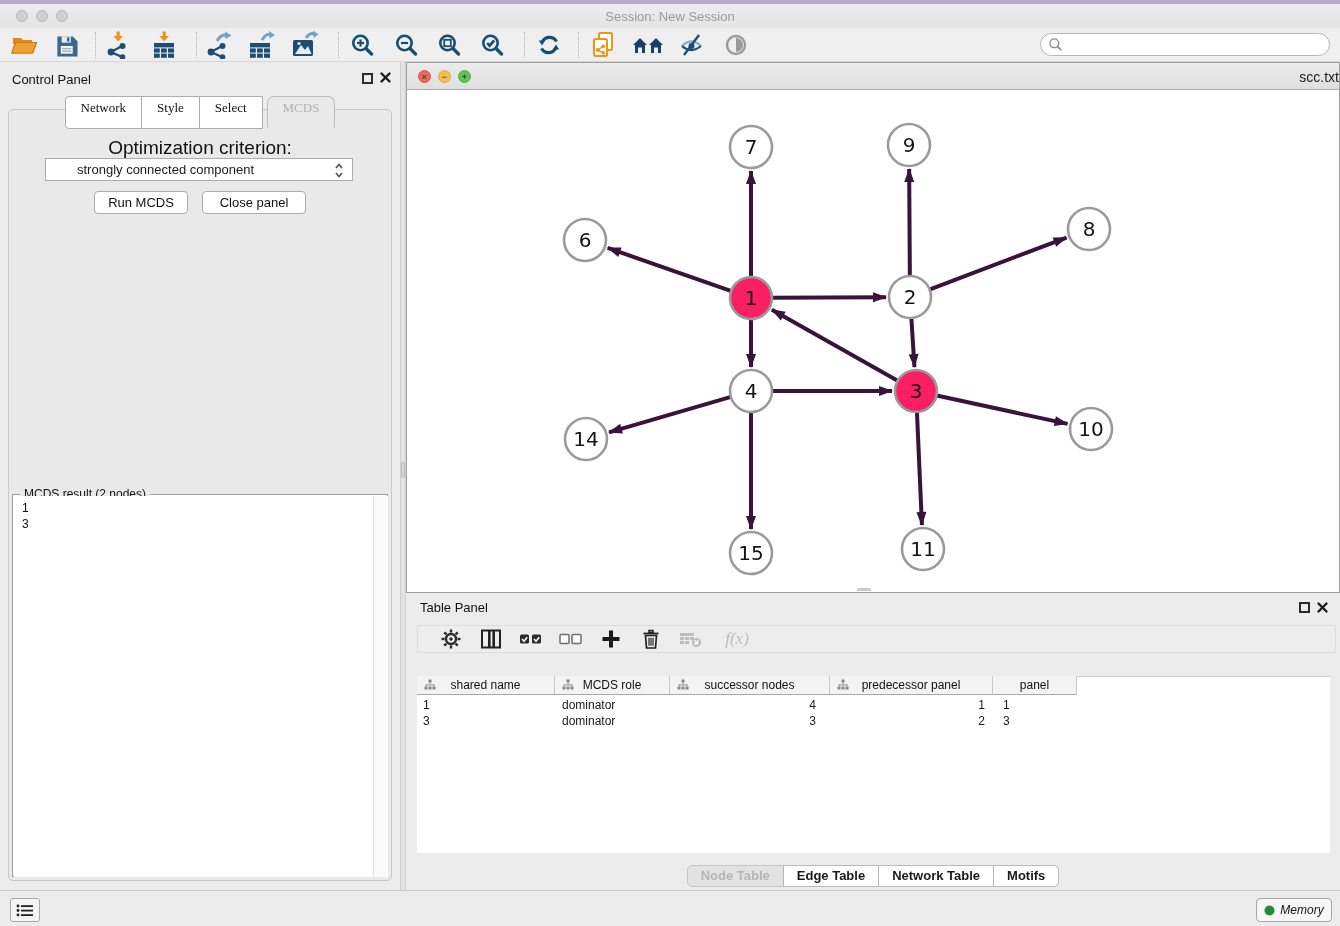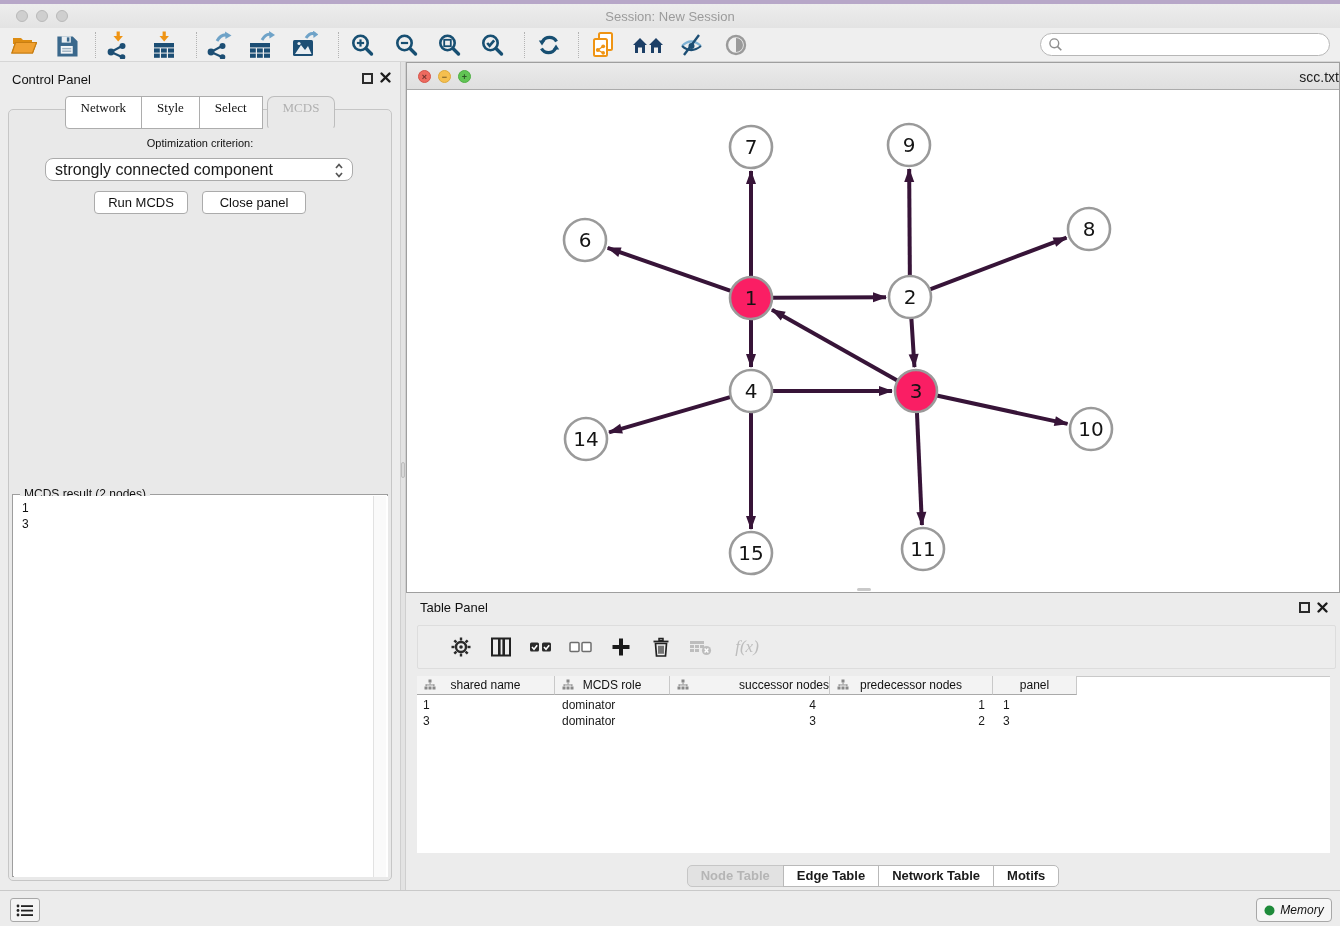--- a/index.html
+++ b/index.html
@@ -23,22 +23,22 @@
 
   
   #control-panel { left:0; top:62px; width:400px; height:828px; background:#ececec; }
   #cp-title { left:12px; top:10px; font-size:13px; color:#111; }
   .win-float { width:11px; height:11px; border:2px solid #2b2b2b; }
   #cp-box { left:8px; top:47px; width:384px; height:772px; background:#e9e9e9; border:1px solid #c6c6c6; border-radius:5px; }
   #cp-tabs { left:0; top:34px; width:400px; display:flex; justify-content:center; z-index:3; }
   .cp-tab { height:33px; line-height:21px; padding:0 15px; background:#fff; border:1px solid #adadad; font-size:13px; margin-left:-1px; color:#111;font-family:Liberation Serif, serif; }
   .cp-tab:first-child { border-radius:4px 0 0 4px; margin-left:0; }
   .cp-tab.active { background:#e9e9e9; color:#b0b0b0; border:1px solid #bdbdbd; border-radius:7px 7px 4px 4px; border-bottom-color:#e9e9e9; margin-left:4px; }
-  #opt-label { left:0; top:75px; width:400px; text-align:center; font-size:11px; color:#111; }
-  #criterion-select { left:45px; top:96px; width:308px; height:23px; background:#fff; border:1px solid #ababab; border-radius:8px; display:flex; align-items:center; padding-left:9px; font-size:16px; }
+  #opt-label { left:0; top:75px; width:400px; text-align:center; font-size:19px; color:#111; }
+  #criterion-select { left:45px; top:96px; width:308px; height:23px; background:#fff; border:1px solid #ababab; border-radius:0; display:flex; align-items:center; padding-left:31px; font-size:13px; }
   #spinner { right:8px; top:3px; position:absolute; }
   .cp-btn { top:129px; height:23px; background:#fff; border:1px solid #ababab; border-radius:4px; font-size:13px; display:flex; align-items:center; justify-content:center; color:#111; }
   #run-btn { left:94px; width:94px; }
   #closep-btn { left:202px; width:104px; }
   #result-fieldset { left:12px; top:432px; width:376px; height:383px; border:1px solid #9e9e9e; background:#fff; }
   #result-legend { left:7px; top:-8px; background:#e9e9e9; padding:0 4px; font-size:12px; color:#111; }
   #result-area { left:1px; top:1px; width:374px; height:381px; background:#fff; padding:4px 0 0 8px; font-size:12px; line-height:16px; color:#111; }
   #result-scroll { right:1px; top:1px; width:13px; height:381px; background:#fafafa; border-left:1px solid #e2e2e2; }
 
   
@@ -52,21 +52,21 @@
   .tlc { width:13px; height:13px; border-radius:50%; top:7px; font-size:9px; line-height:12px; text-align:center; color:rgba(0,0,0,.55); font-weight:bold; }
   #tl-close { left:11px; background:#ed6a5f; border:1px solid #d5544a; }
   #tl-min   { left:31px; background:#f5bf4f; border:1px solid #deaa3b; }
   #tl-zoom  { left:51px; background:#61c454; border:1px solid #4faf44; }
   #net-canvas { left:0; top:28px; width:932px; height:501px; background:#fff; }
   #net-bottom-handle { left:450px; top:525px; width:14px; height:3px; background:#c9c9c9; border-radius:2px; }
 
   
   #table-panel { left:406px; top:595px; width:934px; height:295px; background:#ececec; }
   #tp-title { left:14px; top:5px; font-size:13px; color:#111; }
-  #tp-toolbar { left:11px; top:30px; width:919px; height:44px; background:#ededed; border:1px solid #ddd; border-radius:2px; display:flex; align-items:center; gap:14px; padding-left:30px; }
+  #tp-toolbar { left:11px; top:30px; width:919px; height:28px; background:#ededed; border:1px solid #ddd; border-radius:2px; display:flex; align-items:center; gap:14px; padding-left:20px; }
   .tpi { display:flex; align-items:center; justify-content:center; width:26px; height:26px; }
   #fx-label { font-family:"Liberation Serif", serif; font-style:italic; font-size:17px; color:#bdbdbd; }
   #tbl-body-bg { left:11px; top:81px; width:913px; height:177px; background:#fff; border-top:1px solid #c9c9c9; }
   #tbl-header { left:11px; top:81px; height:19px; display:flex; }
   .th { height:19px; background:#f3f3f3; border-right:1px solid #c9c9c9; border-bottom:1px solid #a9a9a9; display:flex; align-items:center; justify-content:center; font-size:12px; color:#111; position:relative; }
   .th .hicon { position:absolute; left:7px; top:3px; }
   #tbl-rows { left:11px; top:102px; width:913px; }
   .tr { display:flex; height:16px; font-size:12px; color:#191919; }
   .td { height:16px; line-height:16px; white-space:nowrap; overflow:hidden; }
   #tbl-tabs { left:0; top:270px; width:934px; display:flex; justify-content:center; }
@@ -508,21 +508,21 @@
               <rect x="1.7" y="5.5" width="0.9" height="1.6"></rect>
               <rect x="9.4" y="5.5" width="0.9" height="1.6"></rect>
               <rect x="0.5" y="7.5" width="3" height="3"></rect>
               <rect x="4.5" y="7.5" width="3" height="3"></rect>
               <rect x="8.5" y="7.5" width="3" height="3"></rect>
             </g>
           </svg>
         </span>
         <span>MCDS role</span>
       </div>
-      <div class="th" style="width: 160px; justify-content: flex-end;">
+      <div class="th" style="width: 160px;">
         <span class="hicon">
           <svg width="12" height="12" viewBox="0 0 12 12">
             <g fill="#888">
               <rect x="4.5" y="0.5" width="3" height="3"></rect>
               <rect x="5.6" y="3.5" width="0.9" height="2"></rect>
               <rect x="1.5" y="5.5" width="9" height="0.9"></rect>
               <rect x="1.7" y="5.5" width="0.9" height="1.6"></rect>
               <rect x="9.4" y="5.5" width="0.9" height="1.6"></rect>
               <rect x="0.5" y="7.5" width="3" height="3"></rect>
               <rect x="4.5" y="7.5" width="3" height="3"></rect>
@@ -540,21 +540,21 @@
               <rect x="5.6" y="3.5" width="0.9" height="2"></rect>
               <rect x="1.5" y="5.5" width="9" height="0.9"></rect>
               <rect x="1.7" y="5.5" width="0.9" height="1.6"></rect>
               <rect x="9.4" y="5.5" width="0.9" height="1.6"></rect>
               <rect x="0.5" y="7.5" width="3" height="3"></rect>
               <rect x="4.5" y="7.5" width="3" height="3"></rect>
               <rect x="8.5" y="7.5" width="3" height="3"></rect>
             </g>
           </svg>
         </span>
-        <span>predecessor nodes</span>
+        <span>predecessor panel</span>
       </div>
       <div class="th" style="width: 84px;">
         <span>panel</span>
       </div>
     </div>
   <div id="tbl-rows" class="abs">
       <div class="tr">
         <div class="td" style="width: 138px; padding-left: 6px; text-align: left;">1</div>
         <div class="td" style="width: 115px; padding-left: 7px; text-align: left;">dominator</div>
         <div class="td" style="width: 160px; padding-right: 14px; text-align: right;">4</div>

